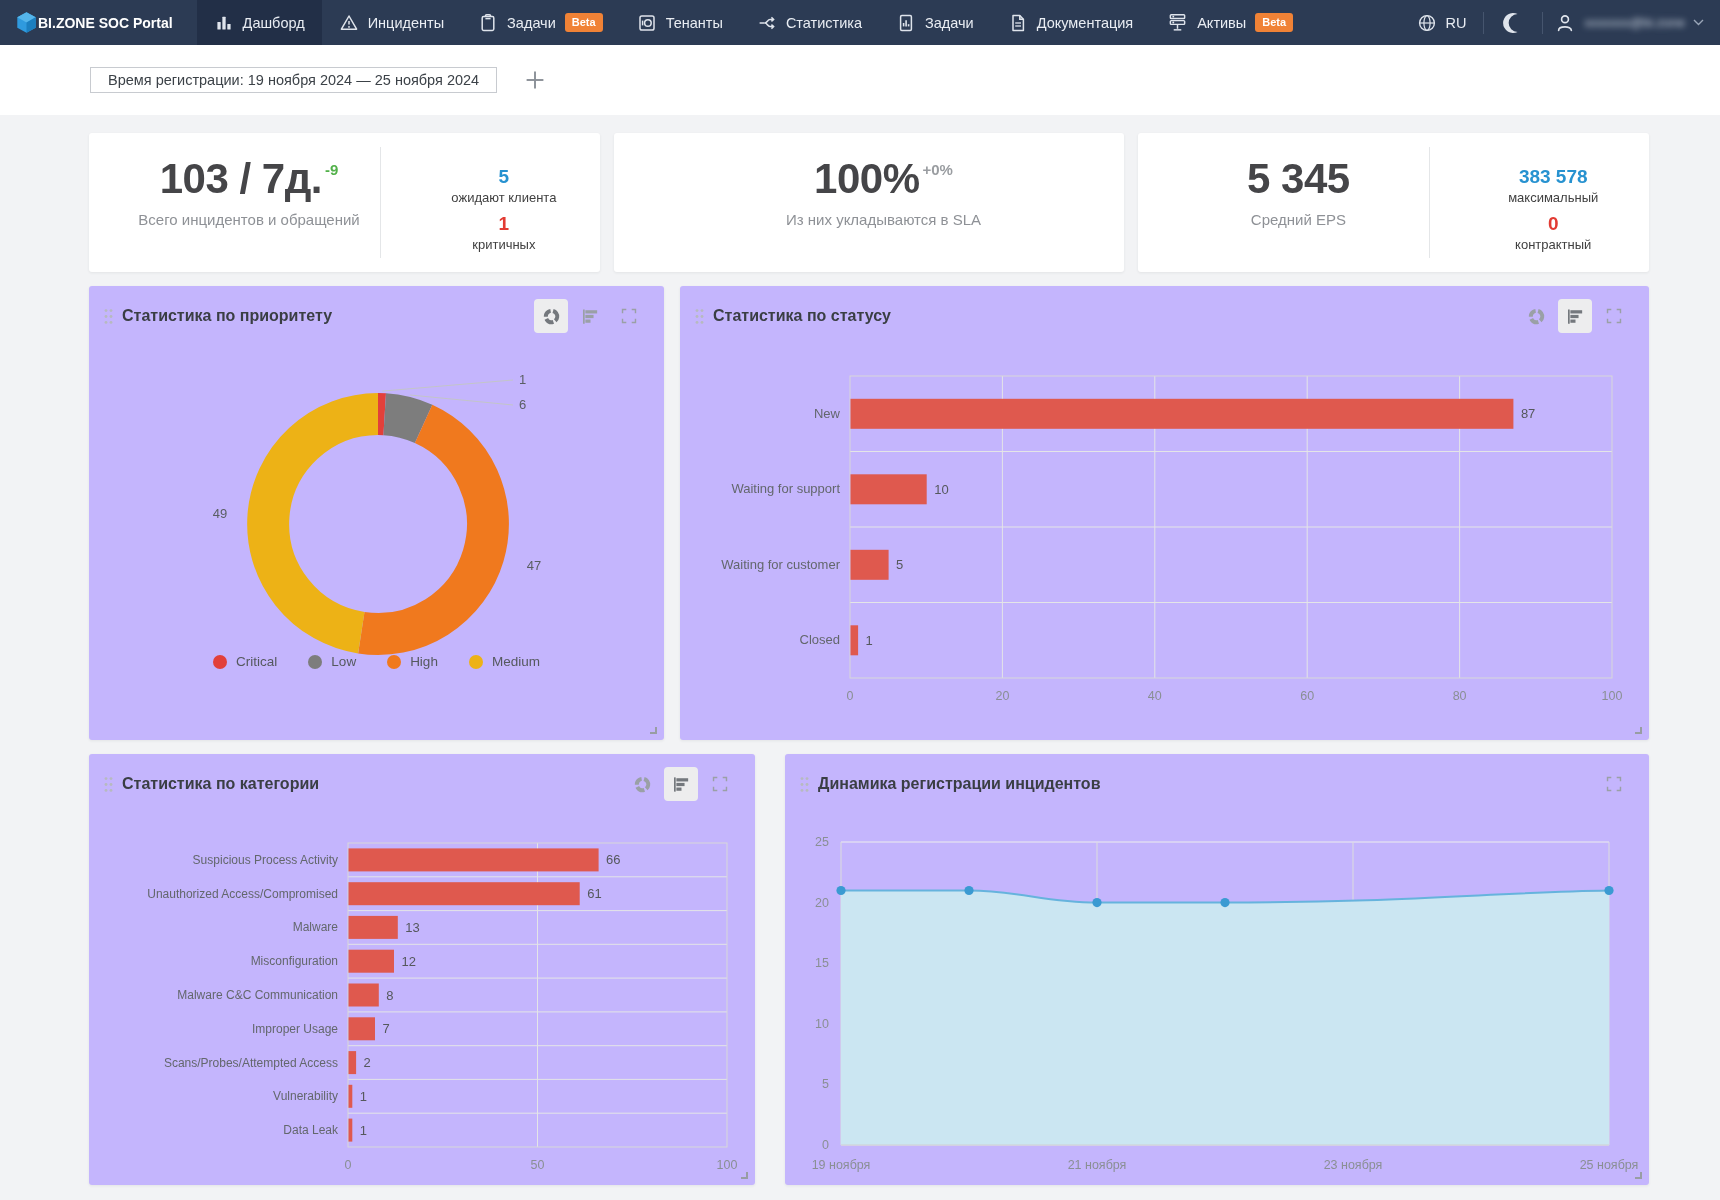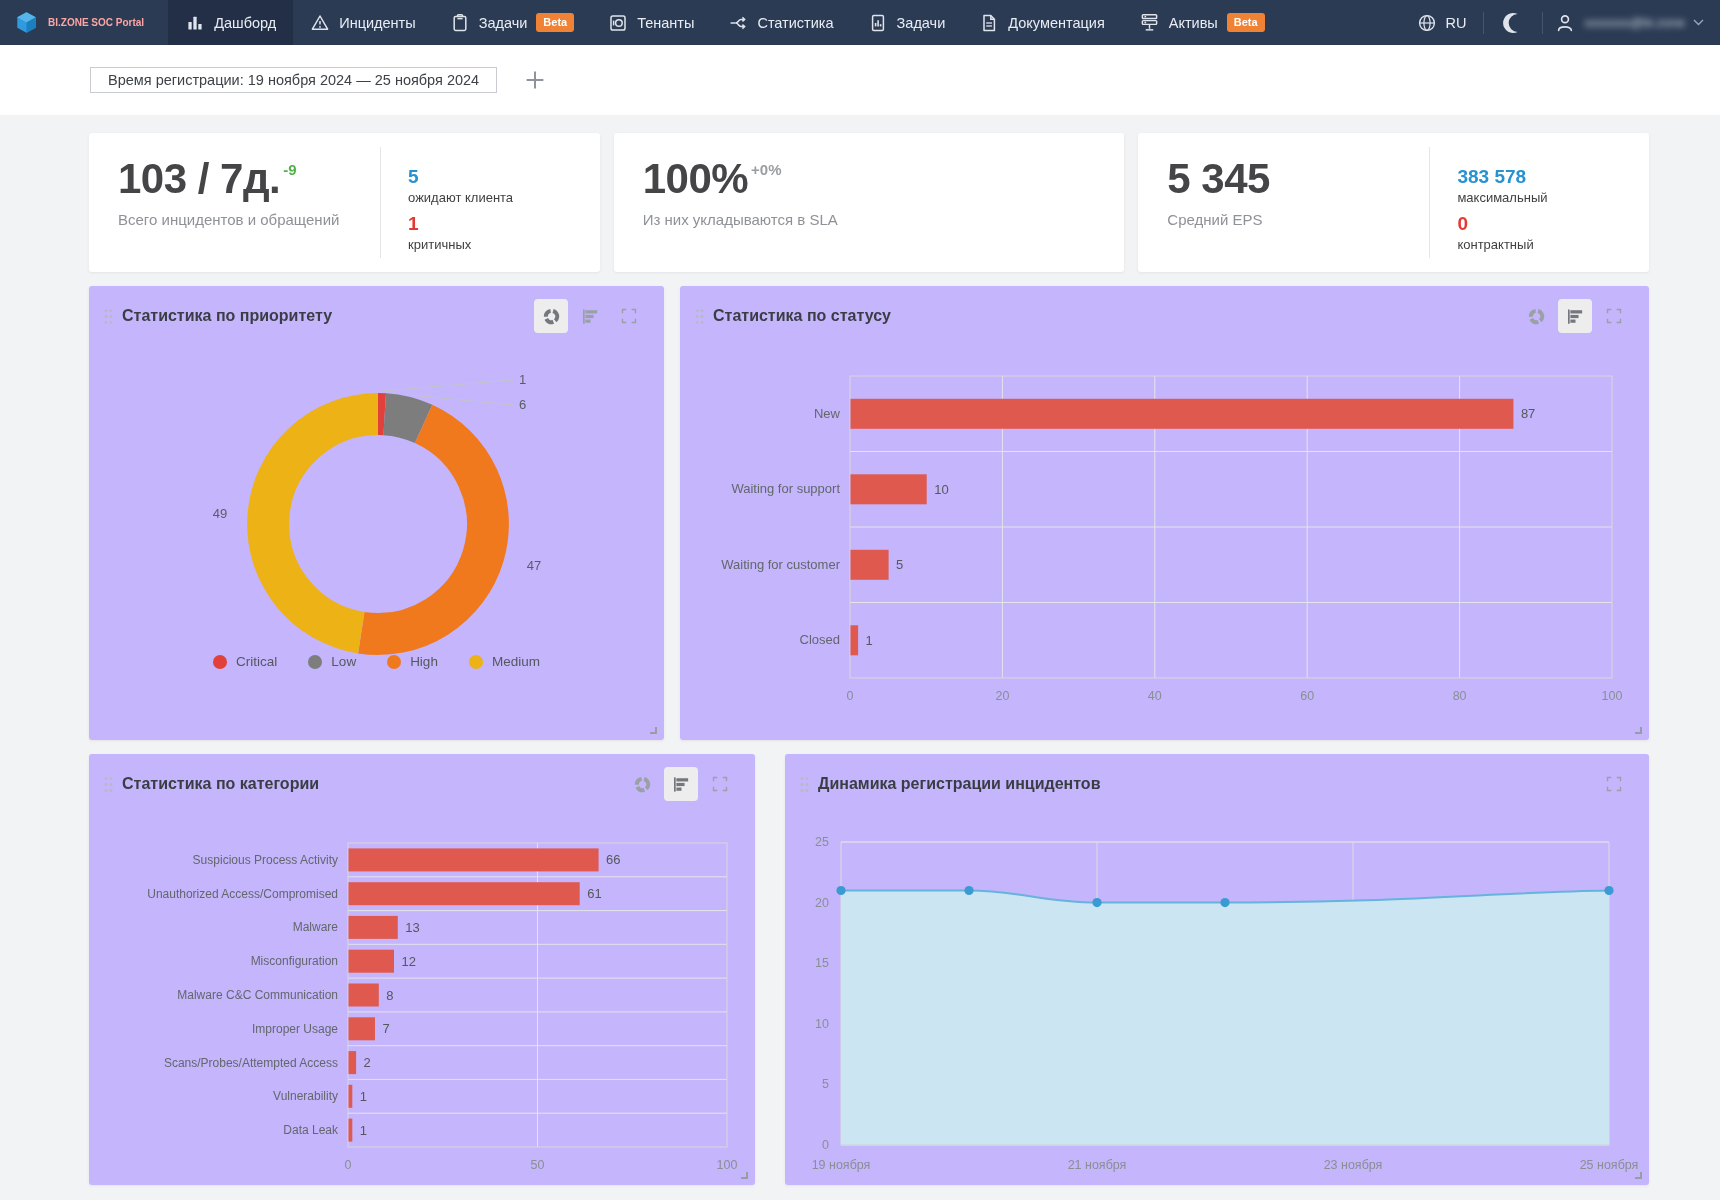--- a/index.html
+++ b/index.html
@@ -1,42 +1,42 @@
 <!DOCTYPE html>
 <html><head>
 <meta charset="utf-8">
 <style>
   * { margin:0; padding:0; box-sizing:border-box; }
   html,body { width:1720px; height:1200px; overflow:hidden; }
   body { background:#f2f3f5; font-family:"Liberation Sans", sans-serif; }
 
   
   .topnav { height:45px; background:#2c3b54; display:flex; align-items:stretch; color:#e9edf3; }
-  .brand { display:flex; align-items:center; gap:10px; padding:0 24px 0 15px; font-weight:bold; font-size:10px; color:#fca5a5; cursor:pointer; }
+  .brand { display:flex; align-items:center; padding:0 24px 0 15px; font-weight:bold; font-size:14px; color:#ffffff; cursor:pointer; }
   .nav-items { display:flex; align-items:stretch; }
   .nav-item { display:flex; align-items:center; gap:9px; padding:0 17px; font-size:14.5px; cursor:pointer; white-space:nowrap; }
   .nav-item.active { background:#222f47; }
   .nav-ic { display:flex; align-items:center; color:#dfe4ec; }
   .badge { background:#f08236; color:#fff; font-size:11px; line-height:1; padding:4px 7px; border-radius:3px; font-weight:bold; }
   .nav-right { margin-left:auto; display:flex; align-items:center; padding-right:16px; }
   .nav-divider { width:1px; height:22px; background:#46556e; margin:0 11px; }
   .lang-item { display:flex; align-items:center; gap:8px; font-size:14.5px; padding:0 6px; cursor:pointer; }
   .moon-btn { display:flex; align-items:center; padding:0 6px; cursor:pointer; color:#eef1f5; }
   .user-menu { display:flex; align-items:center; gap:8px; cursor:pointer; }
   .user-email { font-size:13px; color:#c9d2de; filter:blur(3px); }
   .chev { color:#9aa6b8; display:flex; }
 
   
   .filterbar { height:70px; background:#fff; display:flex; align-items:center; padding-left:90px; gap:26px; }
   .date-btn { border:1px solid #c8cbd0; border-radius:0; padding:4px 17px; font-size:14.5px; color:#3c4248; background:#fff; cursor:pointer; white-space:nowrap; }
   .add-btn { color:#8a9097; display:flex; cursor:pointer; }
 
   
   .content { padding:18px 71px 0 89px; }
-  .cards { display:flex; gap:14px; height:139px; }
+  .cards { display:flex; gap:14px; height:139px;text-align:center; }
   .card { background:#fff; flex:1; border-radius:3px; box-shadow:0 1px 3px rgba(33,39,47,.07); display:flex; overflow:hidden; }
   .card-main { width:57%; padding:25px 0 0 29px; }
   .card-main.full { width:100%; }
   .card-value { font-size:42px; font-weight:bold; color:#454548; line-height:1; letter-spacing:-.5px; }
   .card-sup { font-size:15px; font-weight:bold; vertical-align:18px; margin-left:3px; letter-spacing:0; }
   .card-label { margin-top:11px; font-size:15px; color:#8e9196; }
   .card-side { border-left:1px solid #e4e6e8; padding:20px 0 0 27px; flex:1; margin:14px 0; }
   .side-value { font-size:19px; font-weight:bold; line-height:1.1; }
   .side-label { font-size:13px; color:#404040; margin:2px 0 9px; }
 

